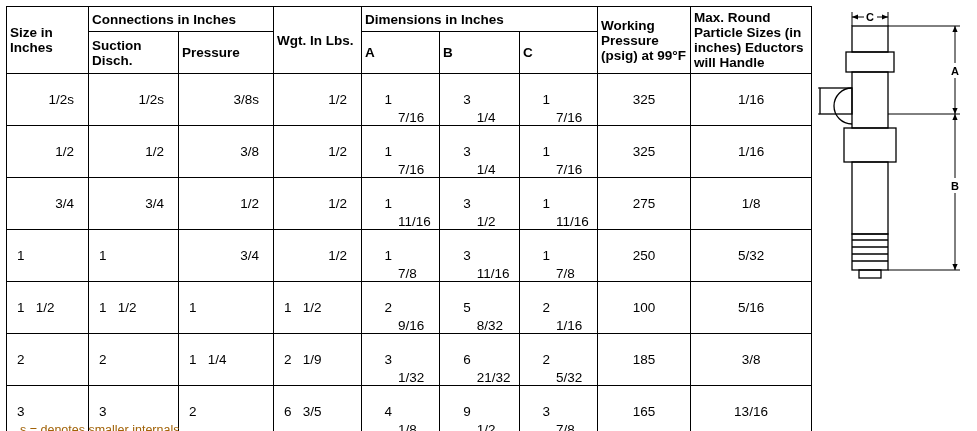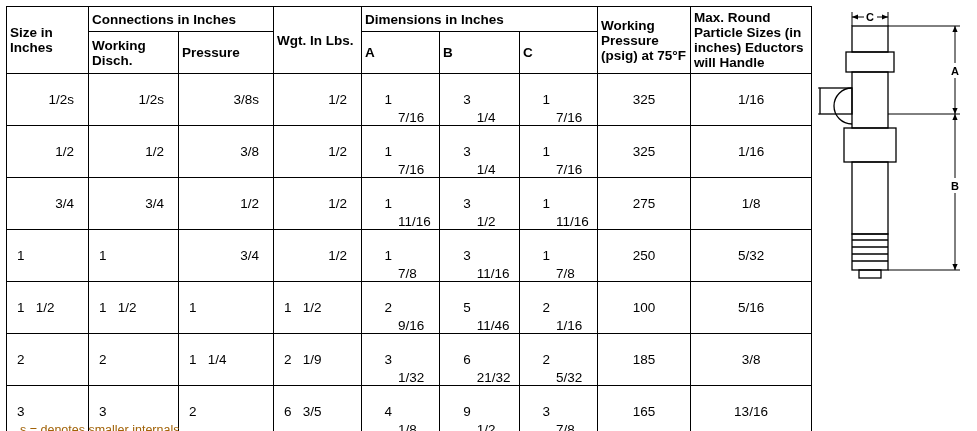--- a/index.html
+++ b/index.html
@@ -136,25 +136,25 @@
           <col class="c-c">
           <col class="c-wp">
           <col class="c-mrp">
       </colgroup>
       <thead>
         <tr>
           <th rowspan="2">Size in Inches</th>
           <th colspan="2">Connections in Inches</th>
           <th rowspan="2">Wgt. In Lbs.</th>
           <th colspan="3">Dimensions in Inches</th>
-          <th rowspan="2">Working Pressure (psig) at 75°F</th>
+          <th rowspan="2">Working Pressure (psig) at 99°F</th>
           <th rowspan="2">Max. Round Particle Sizes (in inches) Eductors will Handle</th>
         </tr>
         <tr>
-          <th>Working Disch.</th>
+          <th>Suction Disch.</th>
           <th>Pressure</th>
           <th>A</th>
           <th>B</th>
           <th>C</th>
         </tr>
       </thead>
       <tbody>
         <tr>
           <td>
               <div class="rightnum">1/2s</div>
@@ -281,21 +281,21 @@
           <td>
               <div class="leftnum">1</div>
             </td>
           <td>
               <div class="leftnum">1   1/2</div>
             </td>
           <td>
               <div class="numcell"><span class="whole">2</span><span class="frac">9/16</span></div>
             </td>
           <td>
-              <div class="numcell"><span class="whole">5</span><span class="frac">11/46</span></div>
+              <div class="numcell"><span class="whole">5</span><span class="frac">8/32</span></div>
             </td>
           <td>
               <div class="numcell"><span class="whole">2</span><span class="frac">1/16</span></div>
             </td>
           <td>
               <div class="centercell">100</div>
             </td>
           <td>
               <div class="centercell">5/16</div>
             </td>

